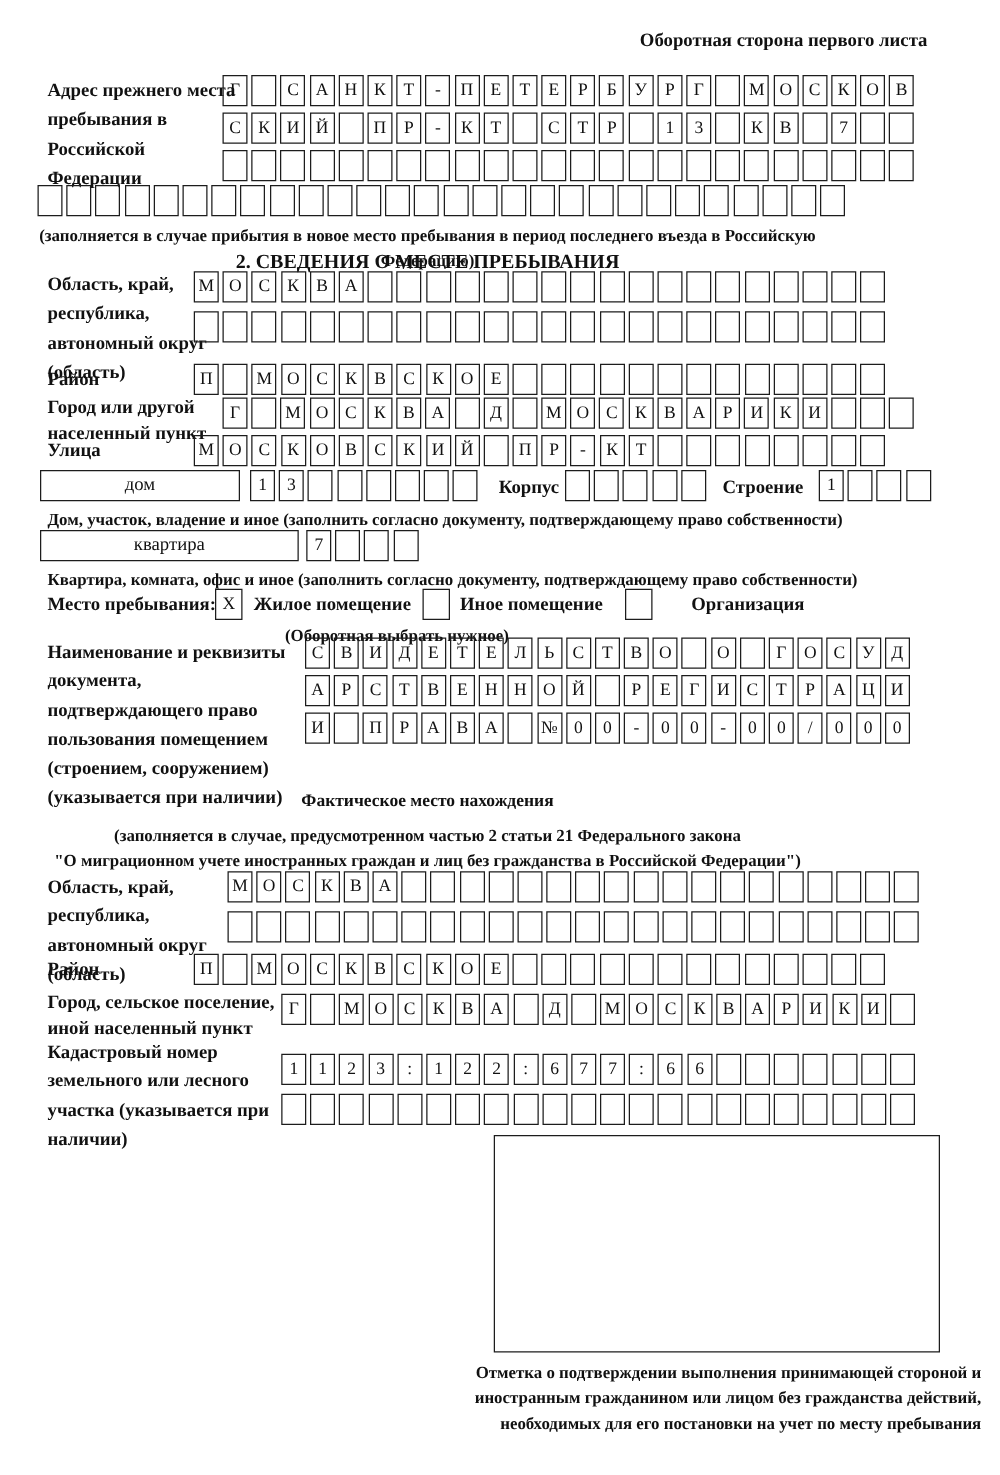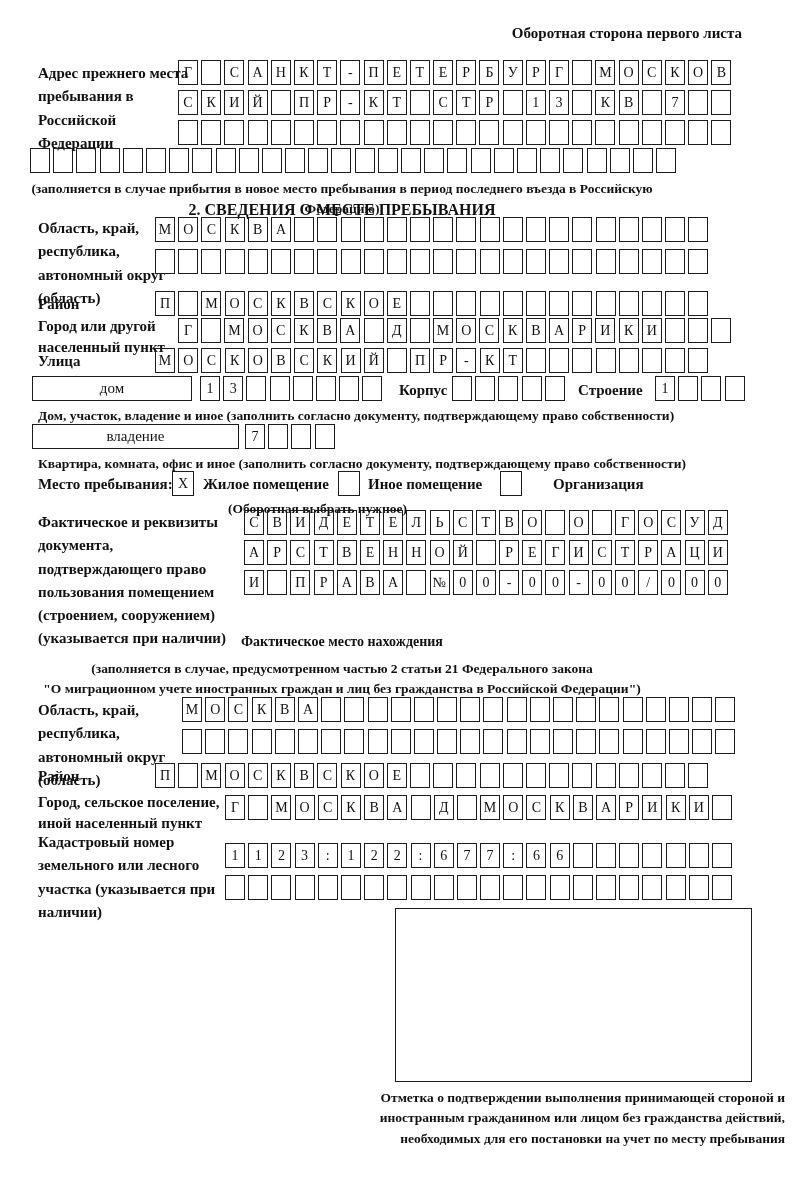--- a/index.html
+++ b/index.html
@@ -305,39 +305,39 @@
   </div>
 <div class="abs lbl" style="left:578px;top:379px;">Строение</div>
 <div class="cellrow" style="left:655px;top:376px;">
     <div class="cell">1</div>
     <div class="cell"></div>
     <div class="cell"></div>
     <div class="cell"></div>
   </div>
 <div class="abs caption" style="left:38px;top:406px;">Дом, участок, владение и иное (заполнить согласно документу, подтверждающему право собственности)</div>
 
-<div class="labelbox" style="left:32px;top:424px;width:205px;">владение</div>
+<div class="labelbox" style="left:32px;top:424px;width:205px;">квартира</div>
 <div class="cellrow" style="left:245px;top:424px;">
     <div class="cell">7</div>
     <div class="cell"></div>
     <div class="cell"></div>
     <div class="cell"></div>
   </div>
 <div class="abs caption" style="left:38px;top:454px;">Квартира, комната, офис и иное (заполнить согласно документу, подтверждающему право собственности)</div>
 
 <div class="abs lbl" style="left:38px;top:473px;">Место пребывания:</div>
 <div class="checkbox" style="left:172px;top:471px;">X</div>
 <div class="abs lbl" style="left:203px;top:473px;">Жилое помещение</div>
 <div class="checkbox" style="left:338px;top:471px;"></div>
 <div class="abs lbl" style="left:368px;top:473px;">Иное помещение</div>
 <div class="checkbox" style="left:500px;top:471px;"></div>
 <div class="abs lbl" style="left:553px;top:473px;">Организация</div>
 <div class="abs caption" style="left:228px;top:499px;">(Оборотная выбрать нужное)</div>
 
-<div class="abs lbl" style="left:38px;top:511px;width:202px;">Фактическое и реквизиты документа, подтверждающего право пользования помещением (строением, сооружением) (указывается при наличии)</div>
+<div class="abs lbl" style="left:38px;top:511px;width:202px;">Наименование и реквизиты документа, подтверждающего право пользования помещением (строением, сооружением) (указывается при наличии)</div>
 <div class="cellrow" style="left:244px;top:510px;">
     <div class="cell">С</div>
     <div class="cell">В</div>
     <div class="cell">И</div>
     <div class="cell">Д</div>
     <div class="cell">Е</div>
     <div class="cell">Т</div>
     <div class="cell">Е</div>
     <div class="cell">Л</div>
     <div class="cell">Ь</div>

